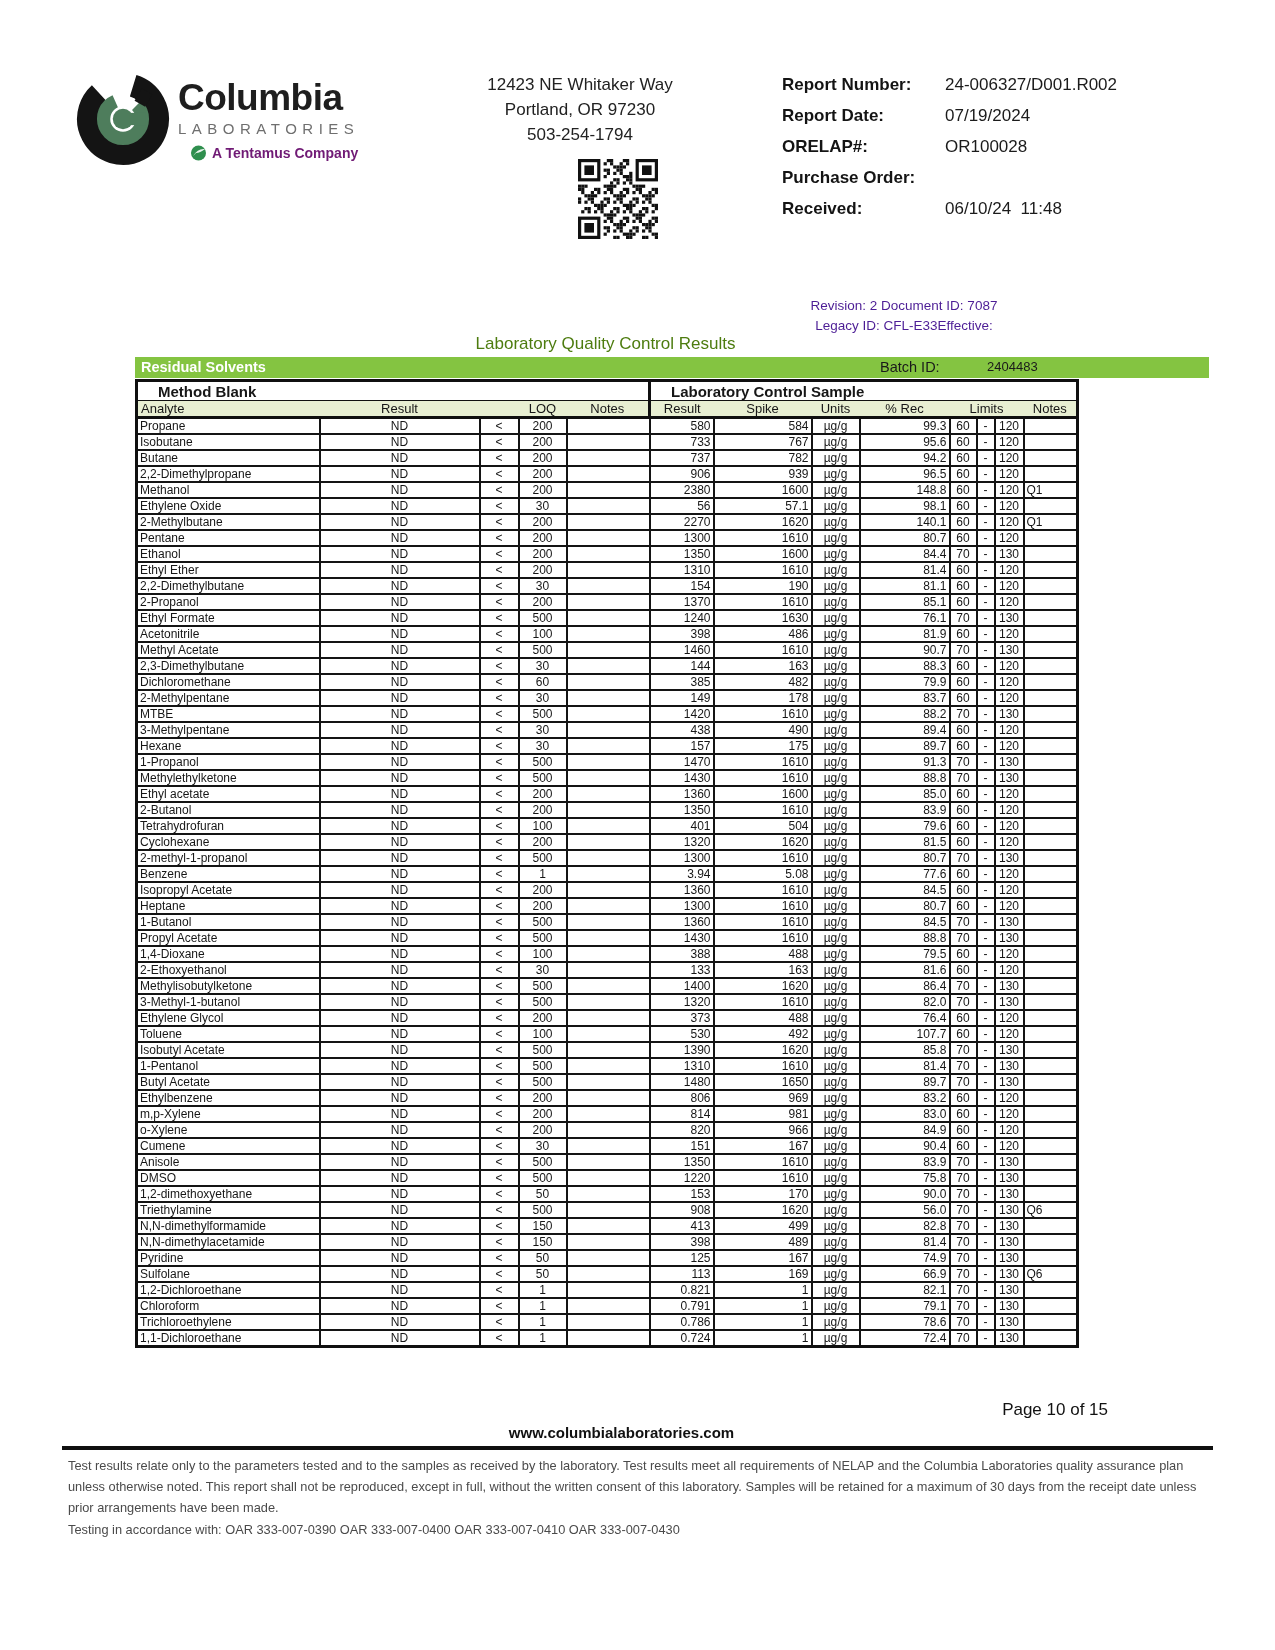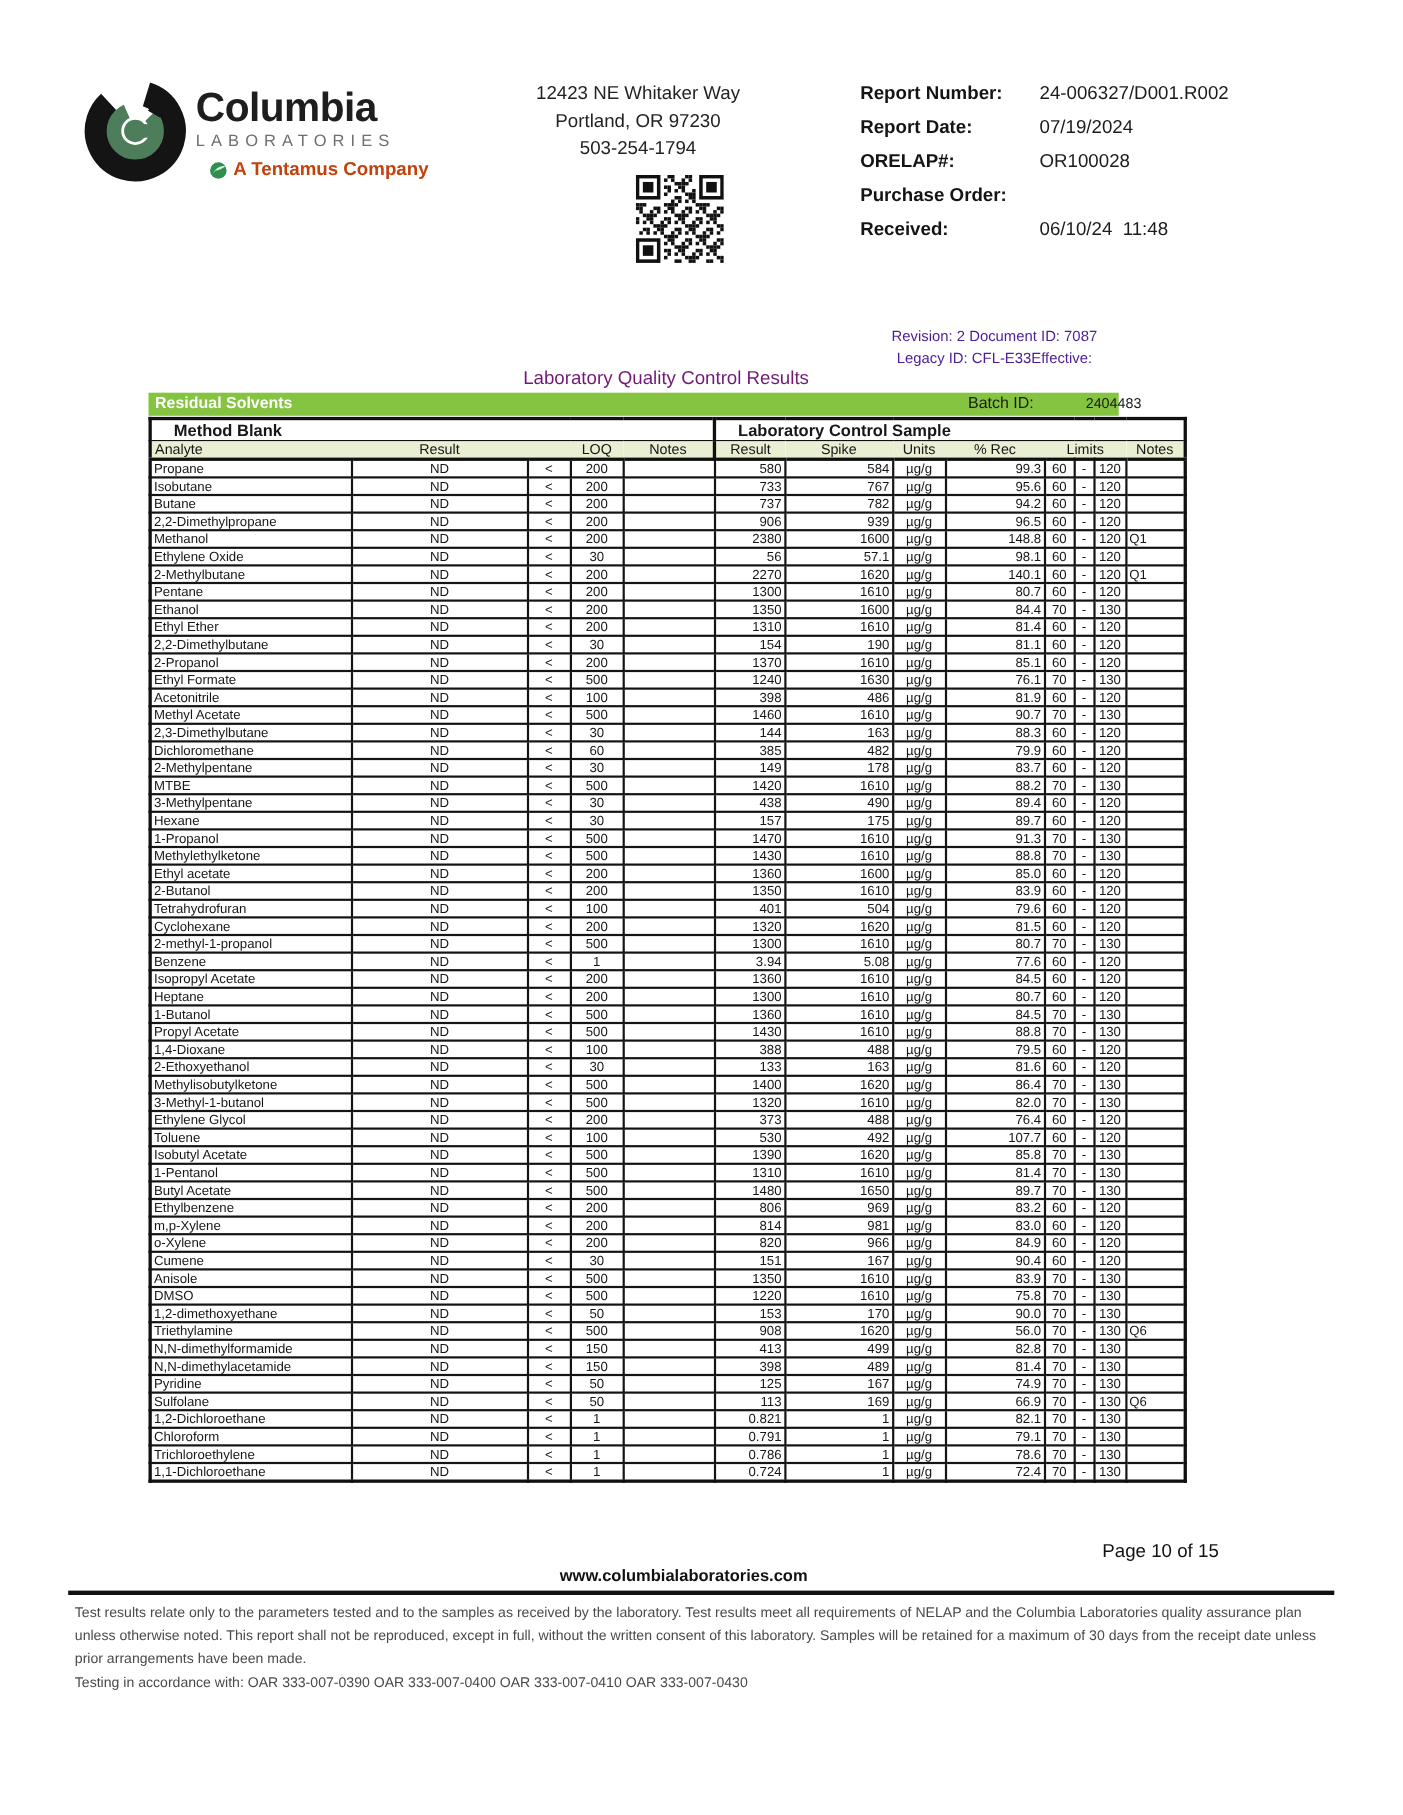--- a/index.html
+++ b/index.html
@@ -11,37 +11,37 @@
   body{font-family:"Liberation Sans","DejaVu Sans",sans-serif;color:var(--text_dark);}
   .page{position:relative;width:1275px;height:1650px;background:#fff;overflow:hidden;}
 
   
   .logo-block{position:absolute;left:76px;top:72px;display:flex;align-items:flex-start;}
   .logo-mark{width:94px;height:94px;}
   .logo-text{margin-left:8px;padding-top:6px;}
   .logo-name{font-size:37px;font-weight:700;color:#1e1e1e;letter-spacing:-0.5px;line-height:40px;}
   .logo-sub{font-size:15px;color:#6f6f6f;letter-spacing:5.5px;margin-top:2px;line-height:18px;}
   .logo-tag{display:flex;align-items:center;gap:5px;margin-top:6px;margin-left:12px;}
-  .logo-tag span.txt{font-size:17px;font-weight:700;color:#c2410c;}
+  .logo-tag span.txt{font-size:14px;font-weight:700;color:#701a75;}
 
   .addr-block{position:absolute;left:440px;top:72px;width:280px;text-align:center;}
   .addr-block .line{font-size:17px;line-height:25px;color:#222;}
   .qr{margin:12px auto 0 138px;display:block;}
 
   .info-block{position:absolute;left:782px;top:74px;}
   .info-row{display:flex;margin-bottom:10px;}
   .info-label{width:163px;font-size:17px;font-weight:700;color:#141414;line-height:21px;}
   .info-value{font-size:17px;color:#1b1b1b;line-height:21px;white-space:pre;}
 
   
   .revision{position:absolute;left:700px;top:296px;width:408px;text-align:center;font-size:13.5px;line-height:20px;color:#4c1d95;}
 
   
-  .doc-title{position:absolute;left:135px;top:334px;width:941px;text-align:center;font-size:17px;color:#701a75;}
-  .section-bar{position:absolute;left:135px;top:357px;width:882px;height:21px;background:var(--green_bar);padding-left:25px;}
+  .doc-title{position:absolute;left:135px;top:334px;width:941px;text-align:center;font-size:17px;color:#4d7c0f;}
+  .section-bar{position:absolute;left:135px;top:357px;width:1074px;height:21px;background:var(--green_bar);padding-left:25px;}
   .section-name{position:absolute;left:6px;top:2px;font-size:14.5px;font-weight:700;color:#fff;}
   .batch-label{position:absolute;left:745px;top:2px;font-size:14.5px;color:#1a1a1a;}
   .batch-value{position:absolute;left:852px;top:2px;font-size:13px;color:#1a1a1a;}
 
   
   .qc-table{position:absolute;left:135px;top:379px;border-collapse:collapse;table-layout:fixed;width:941px;border:3px solid #101010;}
   .qc-table th,.qc-table td{overflow:hidden;white-space:nowrap;}
   .group-row th{height:20px;font-size:15px;font-weight:700;text-align:left;padding-left:20px;background:#fff;border-bottom:1px solid #101010;}
   .group-row th.grp-right{border-left:3px solid #101010;}
   .head-row th{height:15px;background:var(--header_row_bg);font-size:13px;font-weight:400;border-bottom:3px solid #101010;text-align:center;}

